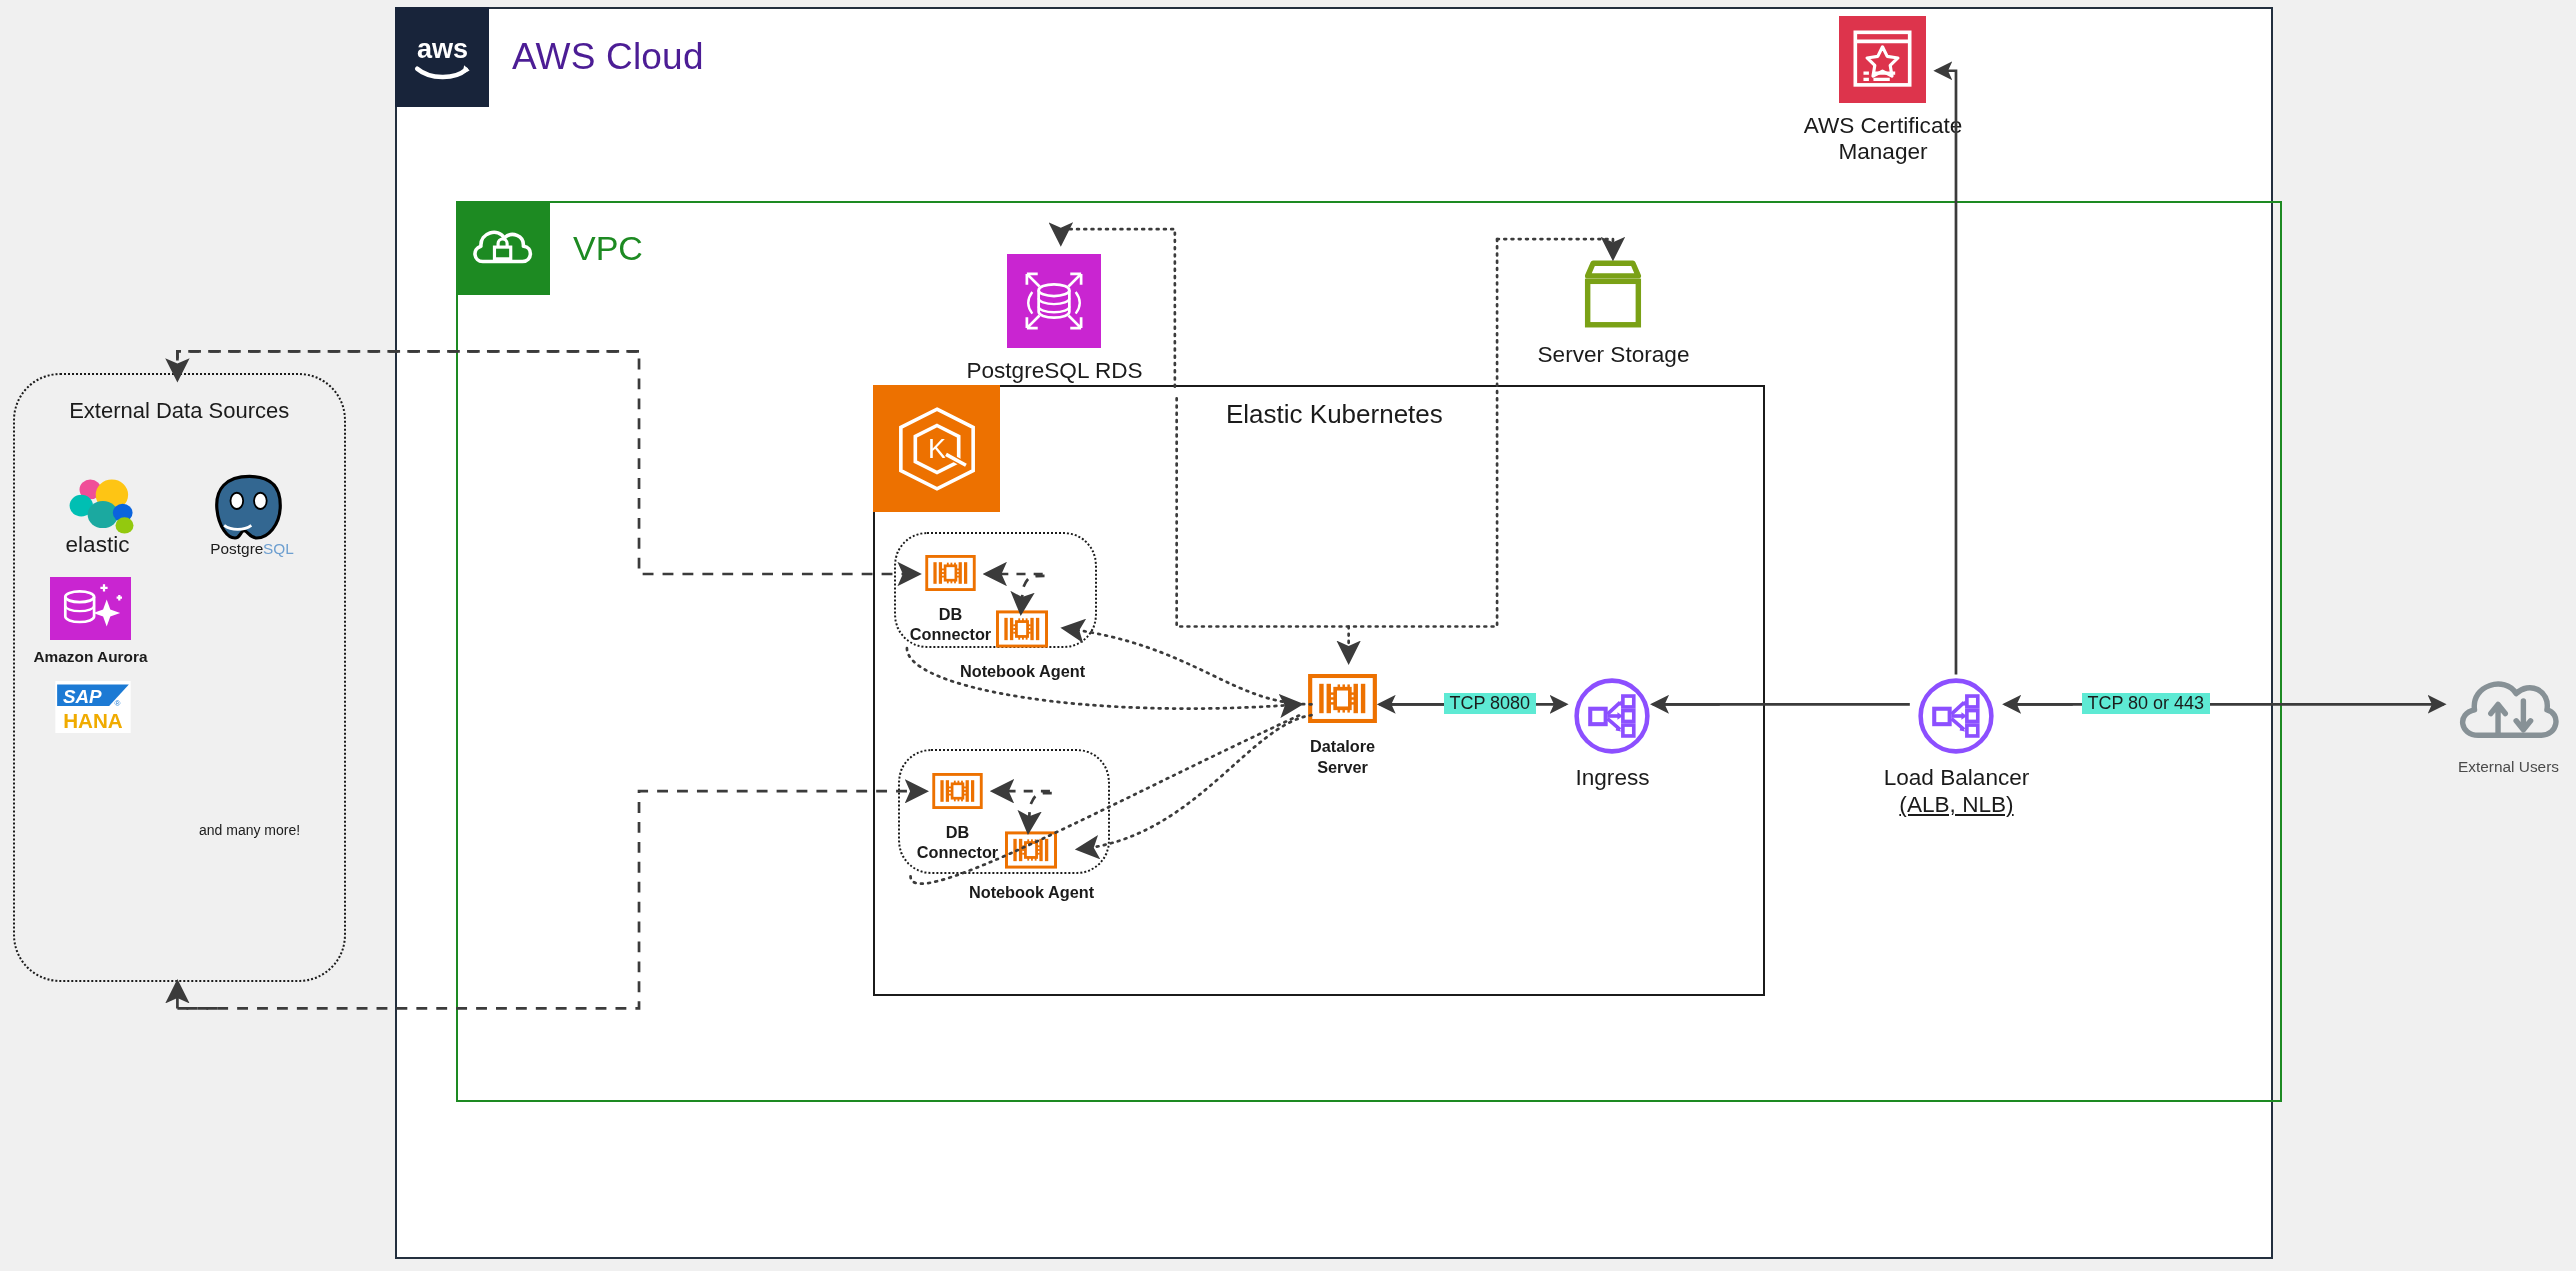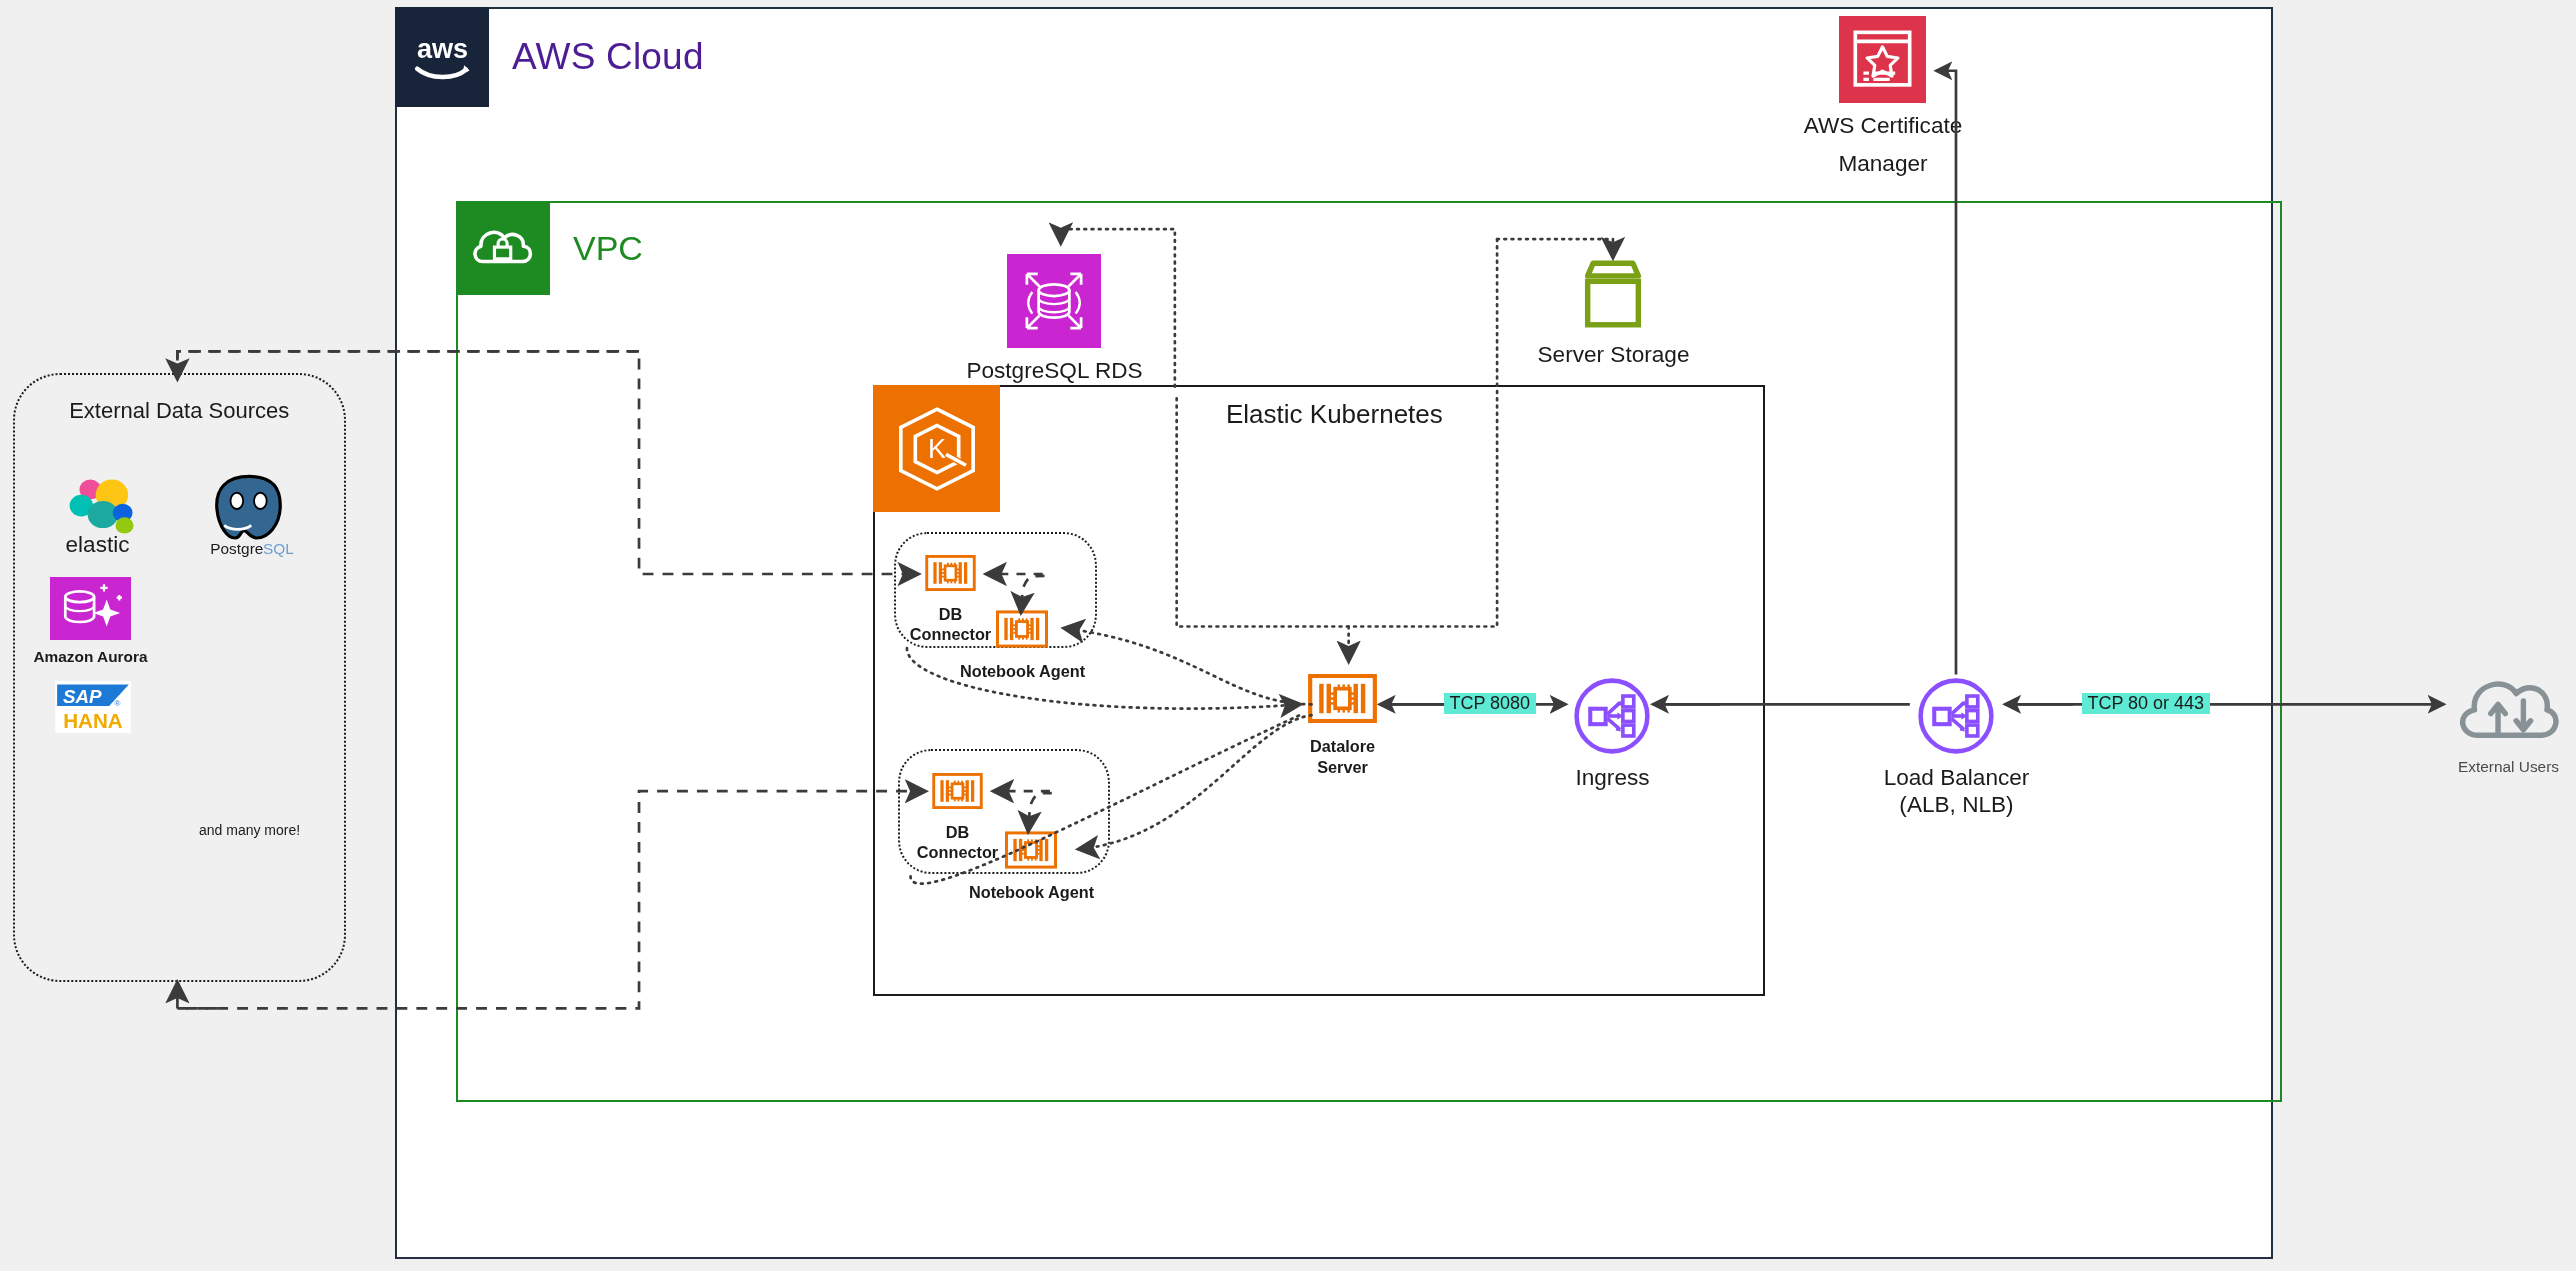--- a/index.html
+++ b/index.html
@@ -278,21 +278,21 @@
   <div class="node" style="left:1839px; top:16.3px; width:87px;">
     <svg width="87" height="87" viewBox="0 0 96 96">
       <rect x="0" y="0" width="96" height="96" fill="#dd344c"></rect>
       <rect x="18" y="18" width="60" height="58" fill="none" stroke="#ffffff" stroke-width="4"></rect>
       <path d="M18 28 H78" stroke="#ffffff" stroke-width="4"></path>
       <path d="M48 34 l5.2 10.6 11.8 1.7 -8.5 8.3 2 11.7 -10.5-5.5 -10.5 5.5 2-11.7 -8.5-8.3 11.8-1.7 Z" fill="none" stroke="#ffffff" stroke-width="3.5" stroke-linejoin="round"></path>
       <path d="M27 63 H33 M38 63 H62" stroke="#ffffff" stroke-width="3.5"></path>
       <path d="M27 70 H33 M38 70 H56" stroke="#ffffff" stroke-width="3.5"></path>
     </svg>
     <span class="cap" style="margin-left:-72px; width:232px;">AWS Certificate</span>
-    <span class="cap" style="margin-top:12px; margin-left:-72px; width:232px;">Manager</span>
+    <span class="cap" style="margin-top:0; margin-left:-72px; width:232px;">Manager</span>
   </div>
 
   <div class="pod" style="left:894px; top:532px; width:203px; height:116px;"></div>
 
   <div class="node" style="left:925px; top:555px; width:51px;">
     <svg width="51" height="36" viewBox="0 0 56 40">
       <rect x="1.6" y="1.6" width="52.8" height="36.8" fill="#ffffff" stroke="#ed7100" stroke-width="3.2"></rect>
       <rect x="9" y="8" width="3.6" height="24" fill="#ed7100"></rect>
       <rect x="15" y="8" width="3.6" height="24" fill="#ed7100"></rect>
       <rect x="37" y="8" width="3.6" height="24" fill="#ed7100"></rect>
@@ -450,21 +450,21 @@
       <rect x="55" y="37" width="12" height="12" fill="none" stroke="#8c4fff" stroke-width="4"></rect>
       <rect x="55" y="53" width="12" height="12" fill="none" stroke="#8c4fff" stroke-width="4"></rect>
       <path d="M38 41 L52 28" stroke="#8c4fff" stroke-width="4" fill="none"></path>
       <path d="M53 26 l2 6 l-6 -1 Z" fill="#8c4fff"></path>
       <path d="M38 43 L50 43" stroke="#8c4fff" stroke-width="4" fill="none"></path>
       <path d="M49 39 l6 4 l-6 4 Z" fill="#8c4fff"></path>
       <path d="M38 46 L52 58" stroke="#8c4fff" stroke-width="4" fill="none"></path>
       <path d="M53 60 l-6 -1 l2 -6 Z" fill="#8c4fff"></path>
     </svg>
     <span class="cap" style="margin-left:-72px; width:223px;">Load Balancer</span>
-    <span class="cap" style="margin-top:1.8px; margin-left:-72px; width:223px;">(ALB, NLB)</span>
+    <span class="cap" style="margin-top:1.8px; margin-left:-72px; width:223px;text-decoration:underline;">(ALB, NLB)</span>
   </div>
 
   <div class="node" style="left:2451px; top:670px; width:114px;">
     <svg width="114" height="78" viewBox="0 0 126 86">
       <path d="M30 72 C10 72, 6 48, 26 44 C22 16, 60 6, 72 26 C86 12, 110 22, 106 44
                C122 48, 118 72, 100 72 Z" fill="none" stroke="#879196" stroke-width="6" stroke-linejoin="round"></path>
       <path d="M52 70 V40 M44 48 L52 38 L60 48" fill="none" stroke="#879196" stroke-width="6" stroke-linejoin="round" stroke-linecap="round"></path>
       <path d="M80 34 V64 M72 56 L80 66 L88 56" fill="none" stroke="#879196" stroke-width="6" stroke-linejoin="round" stroke-linecap="round"></path>
     </svg>
     <span class="cap ext-users-cap" style="margin-left:-45px; width:205px;">External Users</span>

